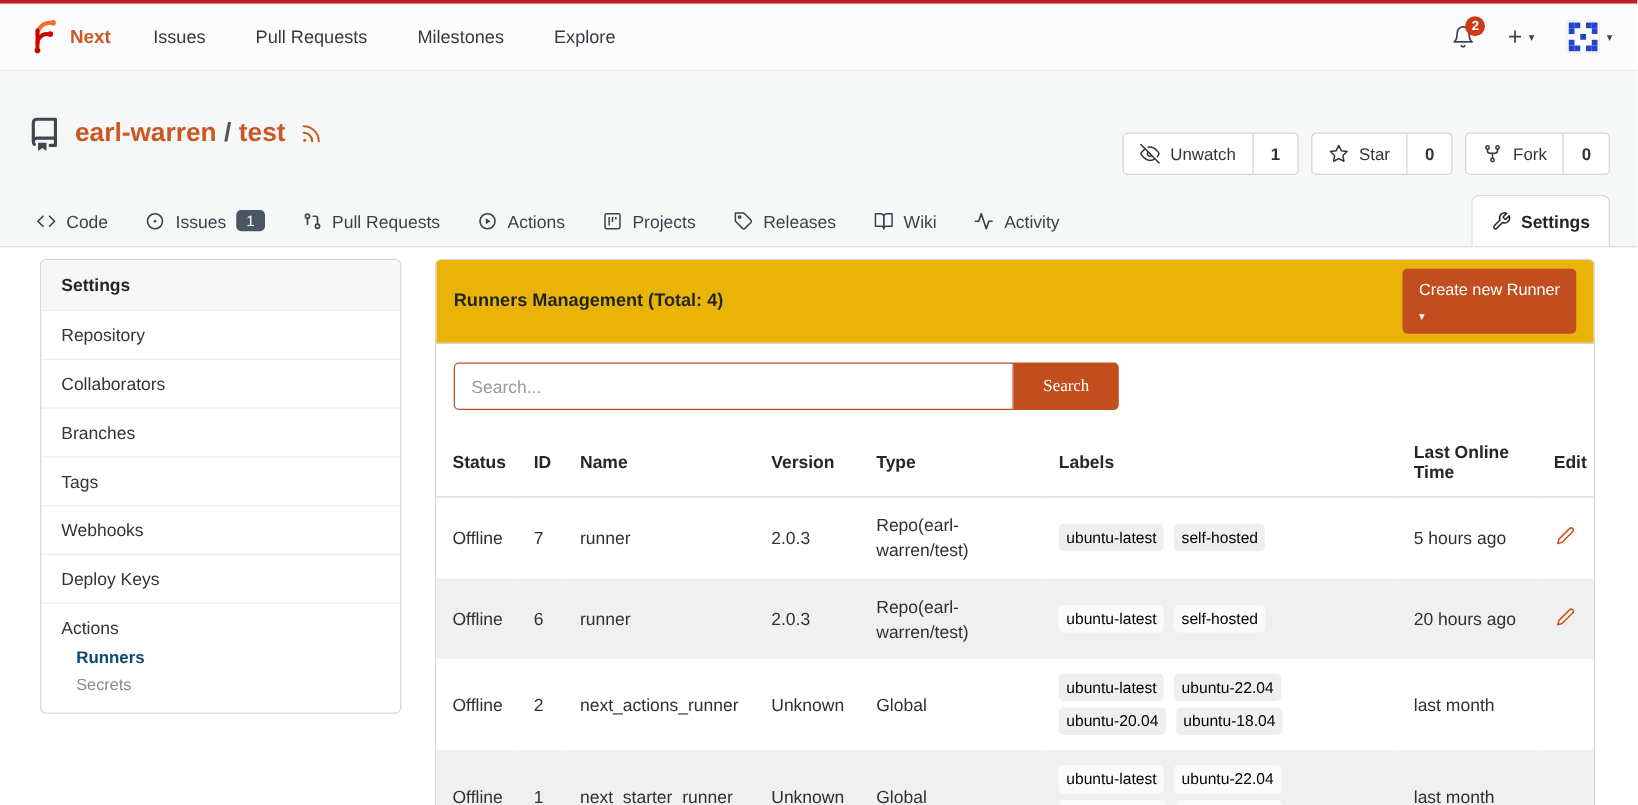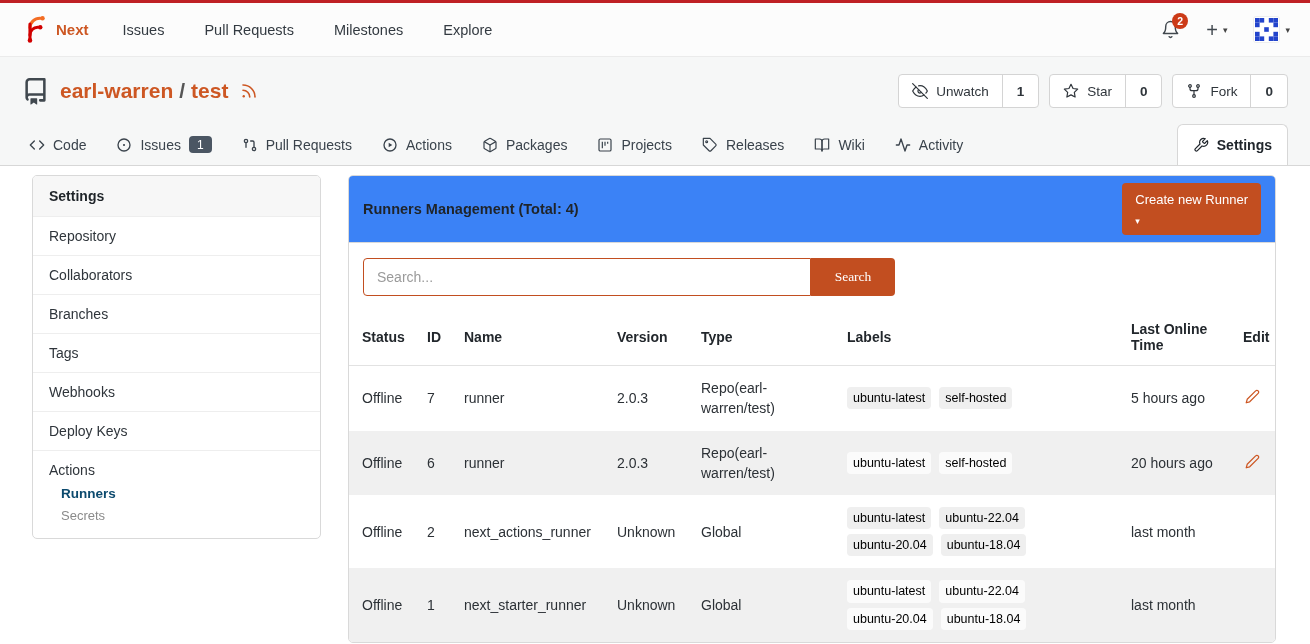--- a/index.html
+++ b/index.html
@@ -35,21 +35,21 @@
 
   
   .repo-header{display:flex;align-items:center;padding:17px 22px 16px;background:var(--band-bg);}
   .repo-icon{color:#40484f;margin-right:11px;}
   .repo-title{font-size:21px;display:flex;align-items:center;gap:6px;}
   .repo-title .owner,.repo-title .rname{color:var(--link-orange);cursor:pointer;}
   .repo-title .sep{color:#555;}
   .rss-icon{color:var(--link-orange);margin-left:6px;cursor:pointer;}
   .repo-actions{margin-left:auto;display:flex;gap:10px;}
   .btn-group{display:flex;border:1px solid #d4d4d4;border-radius:4px;background:#fff;height:34px;
-    font-size:13.5px;color:#2f353b;overflow:hidden;cursor:pointer;}
+    font-size:13.5px;color:#2f353b;overflow:hidden;cursor:pointer;margin-top:32px;}
   .btn-main{display:flex;align-items:center;gap:8px;padding:0 13px;}
   .btn-count{border-left:1px solid #d4d4d4;display:flex;align-items:center;padding:0 14px;font-weight:600;}
 
   
   .tabbar{display:flex;align-items:stretch;background:var(--band-bg);border-bottom:1px solid #d7d7d7;
     padding:0 14px;height:42px;}
   .tab{display:flex;align-items:center;gap:8px;padding:0 15px;font-size:14px;color:#3a434c;cursor:pointer;}
   .tab-badge{background:#4b5663;color:#fff;border-radius:4px;padding:1.5px 8px;font-size:12px;}
   .tab.active{margin-left:auto;margin-right:8px;background:#fff;border:1px solid #d7d7d7;border-bottom:none;
     border-radius:6px 6px 0 0;font-weight:600;color:#20262c;position:relative;top:0;}
@@ -61,21 +61,21 @@
   .sidebar-header{padding:12px 16px;font-weight:700;color:#1f2429;background:#f7f7f7;}
   .sidebar-item{padding:11px 16px;border-top:1px solid #eee;color:#2f353b;cursor:pointer;}
   .sidebar-group{border-top:1px solid #eee;padding:11px 16px 15px;}
   .sidebar-group-label{color:#2f353b;cursor:pointer;}
   .sidebar-sub{margin-top:8px;padding-left:12px;display:flex;flex-direction:column;gap:7px;}
   .sub-item{font-size:13.5px;cursor:pointer;}
   .sub-item.active{font-weight:700;color:#0c4a6e;}
   .sub-item.muted{color:#8a8a8a;font-size:13px;}
 
   .panel{flex:1;border:1px solid var(--border);border-radius:5px;overflow:hidden;align-self:flex-start;background:#fff;}
-  .panel-header{display:flex;align-items:center;justify-content:space-between;background:#3b82f6;
+  .panel-header{display:flex;align-items:center;justify-content:space-between;background:#eab308;
     border-bottom:1px solid var(--border);padding:7px 14px;min-height:42px;}
   .panel-title{font-size:14.5px;font-weight:700;color:#1f2429;}
   .create-btn{background:var(--btn-orange);color:#fff;border:none;border-radius:4px;
     padding:9px 13px;font-size:13px;display:flex;align-items:flex-start;gap:9px;cursor:pointer;
     font-family:"Liberation Sans",sans-serif;flex-direction:column;}
   .create-btn .caret{color:#fff;}
 
   .search-row{padding:15px 14px 13px;}
   .search-group{display:flex;width:532px;}
   .search-input{flex:1;height:38px;border:1.5px solid var(--btn-orange);border-radius:4px 0 0 4px;
@@ -226,28 +226,20 @@
         <line x1="6" y1="9" x2="6" y2="15.5"></line>
       </svg>
     <span>Pull Requests</span>
   </div>
   <div class="tab">
     <svg viewBox="0 0 24 24" width="16" height="16" fill="none" stroke="currentColor" stroke-width="2" stroke-linejoin="round">
         <circle cx="12" cy="12" r="9"></circle>
         <polygon points="10 8.5 15.5 12 10 15.5" fill="currentColor" stroke="none"></polygon>
       </svg>
     <span>Actions</span>
-  </div>
-  <div class="tab">
-    <svg viewBox="0 0 24 24" width="16" height="16" fill="none" stroke="currentColor" stroke-width="1.8" stroke-linejoin="round">
-        <path d="M21 16V8a2 2 0 0 0-1-1.73l-7-4a2 2 0 0 0-2 0l-7 4A2 2 0 0 0 3 8v8a2 2 0 0 0 1 1.73l7 4a2 2 0 0 0 2 0l7-4A2 2 0 0 0 21 16z"></path>
-        <polyline points="3.27 6.96 12 12.01 20.73 6.96"></polyline>
-        <line x1="12" y1="22.08" x2="12" y2="12"></line>
-      </svg>
-    <span>Packages</span>
   </div>
   <div class="tab">
     <svg viewBox="0 0 24 24" width="16" height="16" fill="none" stroke="currentColor" stroke-width="1.8">
         <rect x="3" y="3" width="18" height="18" rx="2"></rect>
         <line x1="8" y1="7" x2="8" y2="17"></line>
         <line x1="12" y1="7" x2="12" y2="13"></line>
         <line x1="16" y1="7" x2="16" y2="10"></line>
       </svg>
     <span>Projects</span>
   </div>

